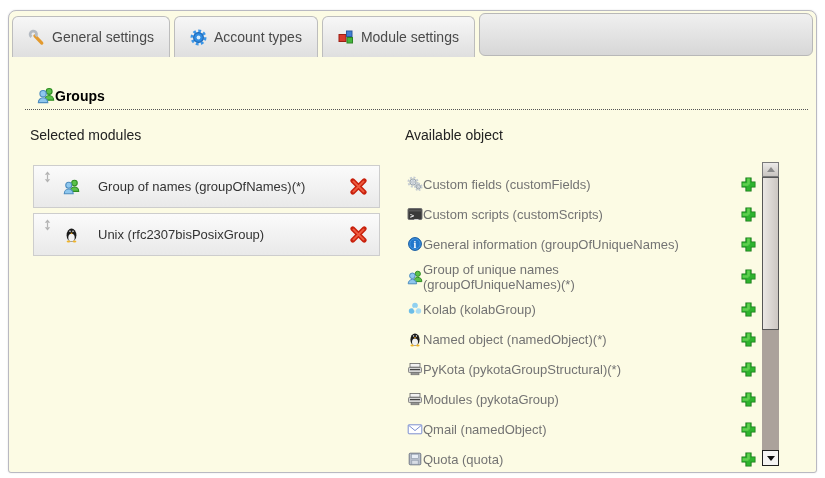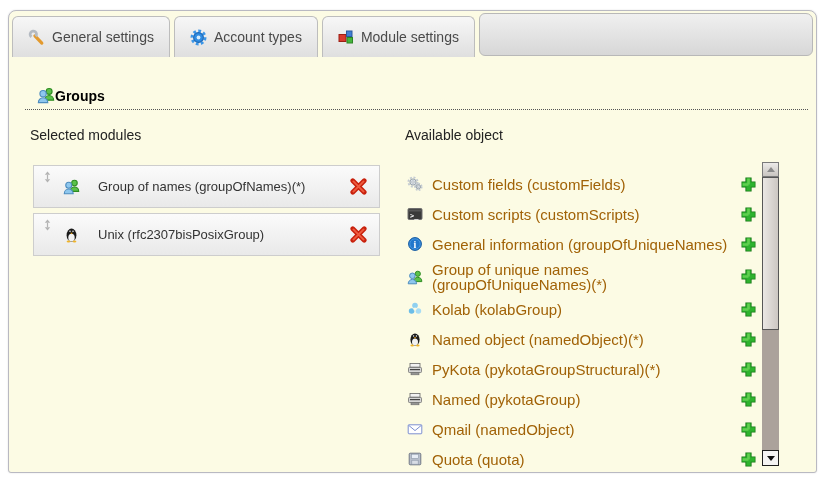--- a/index.html
+++ b/index.html
@@ -40,21 +40,21 @@
              padding:0 12px 0 8px; background:linear-gradient(#fbfbfb,#e9e9e9);
              border:1px solid #cdcdcd; }
   .sel-row .drag { align-self:flex-start; margin:5px 10px 0 0; cursor:grab; }
   .sel-row .mlabel { font-size:13px; color:#333; margin-left:18px; }
   .sel-row .spacer { flex:1; }
 
   
   .avail-list { position:absolute; left:398px; top:158px; width:350px; }
   .av-row { display:flex; align-items:center; height:30px; }
   .av-row.tall { height:35px;justify-content:center; }
-  .av-row .mlabel { font-size:15px; color:#a16207; margin-left:9px; line-height:15px; }
+  .av-row .mlabel { font-size:13px; color:#737373; line-height:15px; }
   .av-row.tall .mlabel { max-width:230px; }
   .av-row .spacer { flex:1; }
   .add-btn, .del-btn { background:none; border:none; padding:0; cursor:pointer;
                        display:flex; align-items:center; }
 
   
   .scrollbar { position:absolute; left:753px; top:151px; width:17px; height:304px;
                display:flex; flex-direction:column; }
   .sb-up { height:15px; background:linear-gradient(#eceae8,#c9c5c1);
            border:1px solid #7a7a7a; display:flex; align-items:center; justify-content:center; cursor:pointer; }
@@ -333,21 +333,21 @@
 
     <div class="av-row">
       <span>
         <svg width="16" height="16" viewBox="0 0 16 16">
           <rect x="3" y="2.5" width="10" height="3.6" fill="#f2f2f2" stroke="#666" stroke-width="0.8"></rect>
           <rect x="1.5" y="6.5" width="13" height="5" rx="0.8" fill="#d6d6d6" stroke="#707070" stroke-width="0.8"></rect>
           <rect x="3" y="8" width="10" height="1.2" fill="#444"></rect>
           <rect x="4" y="11.8" width="8" height="2" fill="#9a9a9a" stroke="#666" stroke-width="0.6"></rect>
         </svg>
       </span>
-      <span class="mlabel">Named (pykotaGroup)</span>
+      <span class="mlabel">Modules (pykotaGroup)</span>
       <span class="spacer"></span>
       <button class="add-btn">
         <svg width="17" height="17" viewBox="0 0 17 17">
           <path d="M8.5,1.5 V15.5 M1.5,8.5 H15.5" stroke="#157815" stroke-width="6.2"></path>
           <path d="M8.5,2.2 V14.8 M2.2,8.5 H14.8" stroke="#2eb22e" stroke-width="4.4"></path>
           <path d="M8.5,2.6 V8.5 M2.6,8.5 H8.5" stroke="#6ad655" stroke-width="2.6" opacity="0.85"></path>
         </svg>
       </button>
     </div>
 

